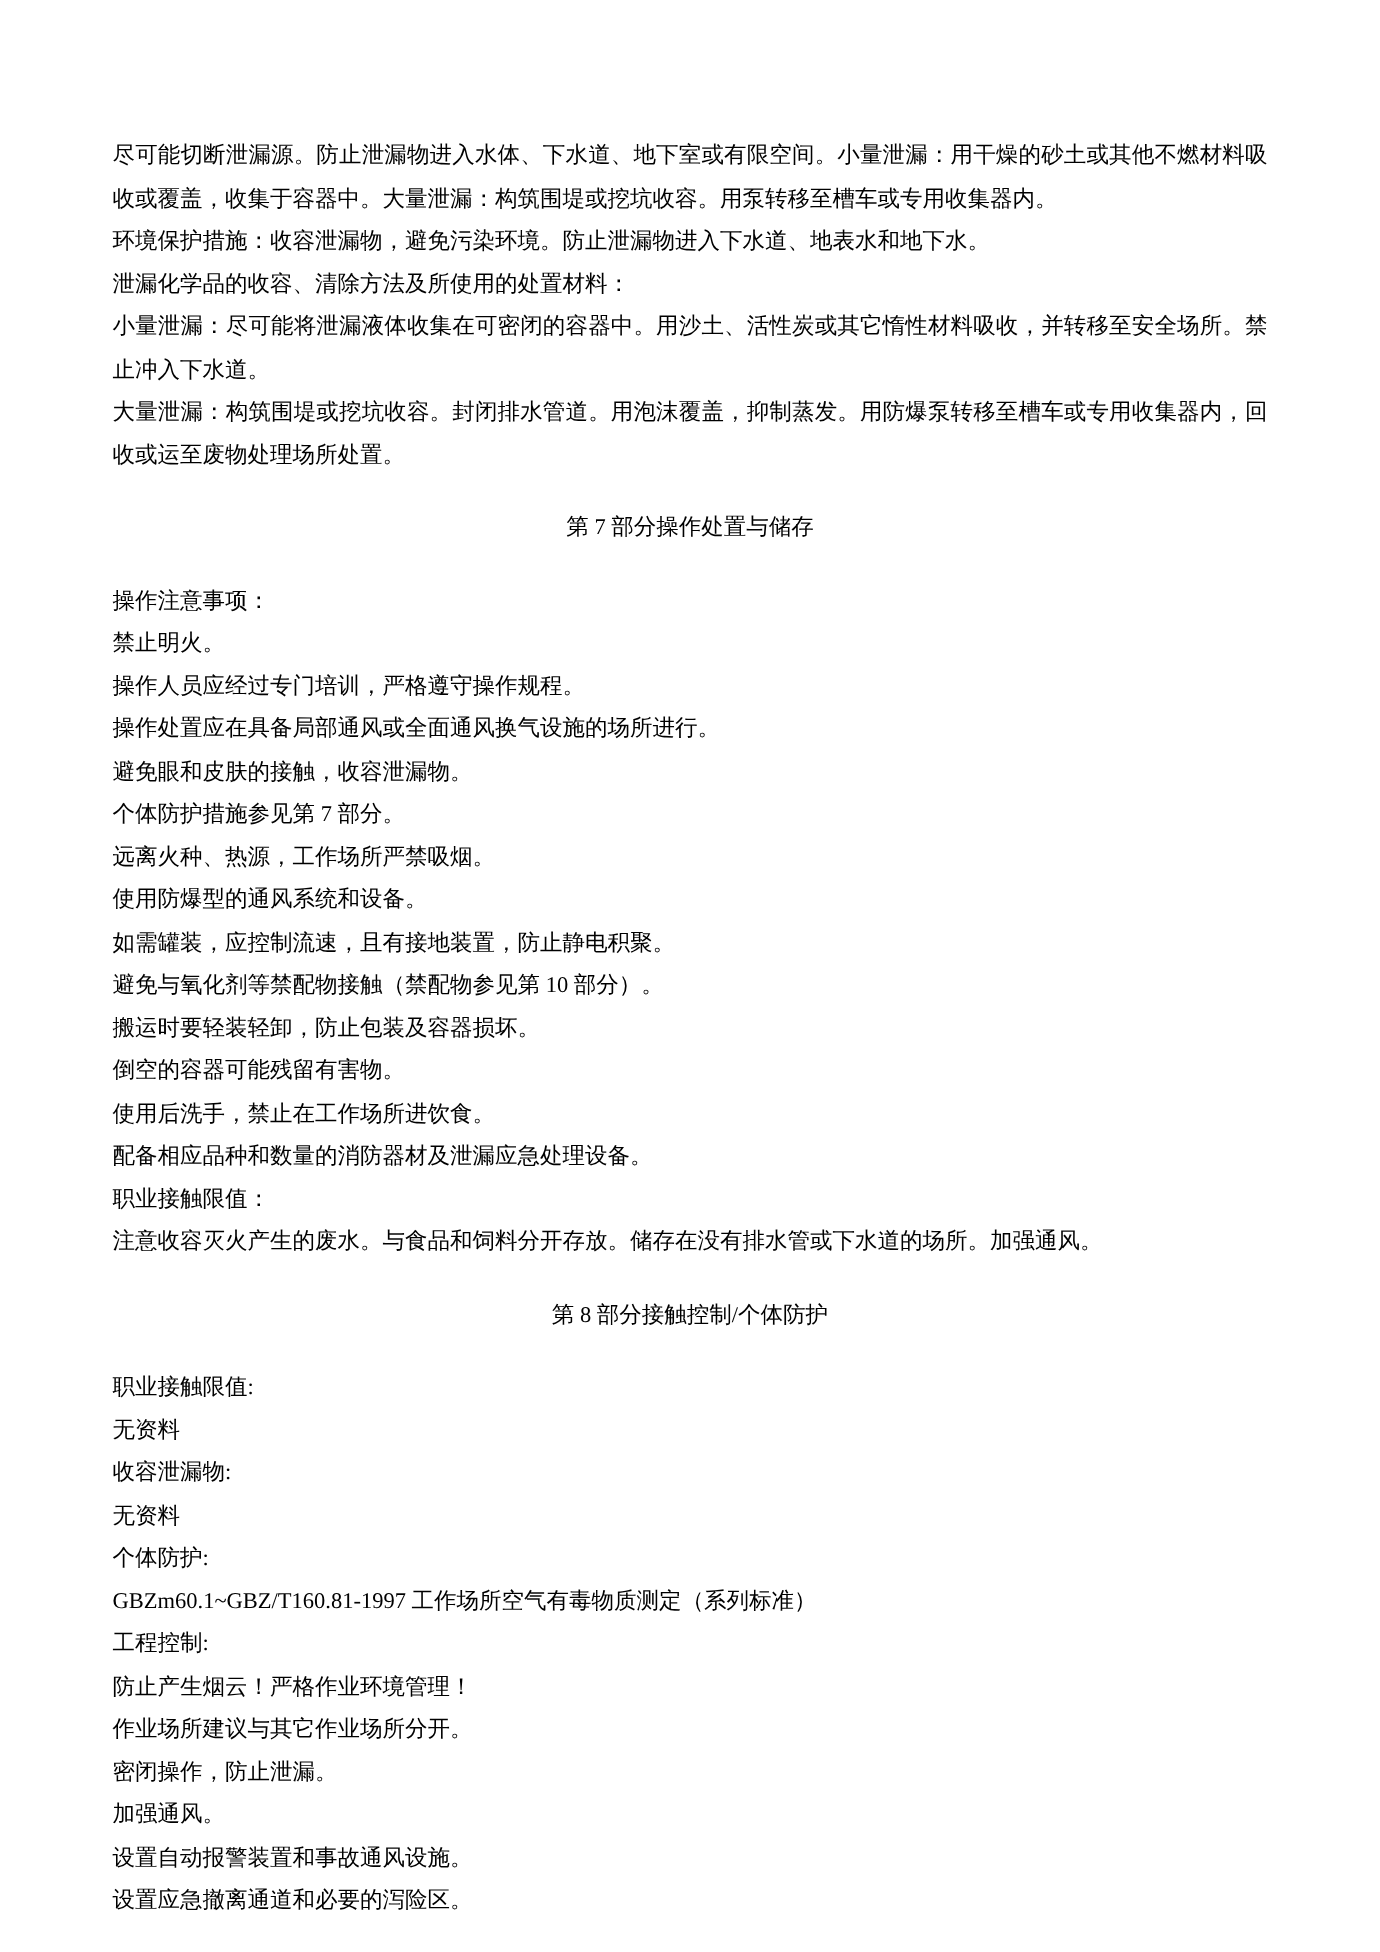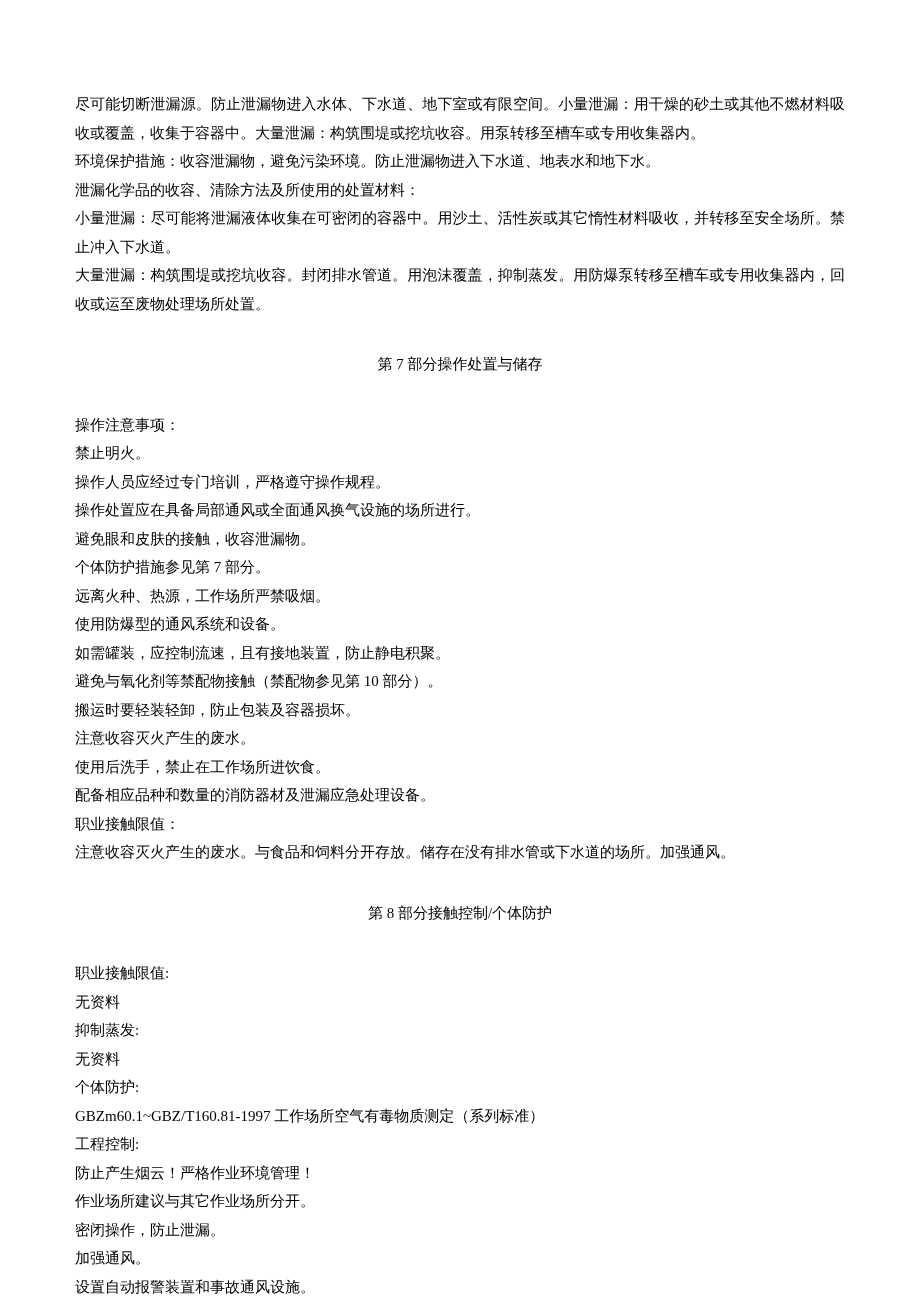--- a/index.html
+++ b/index.html
@@ -12,21 +12,21 @@
       padding: 90px 75px 60px 75px;
       width: 920px;
       box-sizing: border-box;
     }
     .paragraph {
       margin: 0;
       text-align: justify;
     }
     .section-title {
       text-align: center;
-      margin: 32px 0;
+      margin: 20px 0;
     }
   </style>
 </head>
 <body>
 
 <p class="paragraph">尽可能切断泄漏源。防止泄漏物进入水体、下水道、地下室或有限空间。小量泄漏：用干燥的砂土或其他不燃材料吸收或覆盖，收集于容器中。大量泄漏：构筑围堤或挖坑收容。用泵转移至槽车或专用收集器内。</p>
 <p class="paragraph">环境保护措施：收容泄漏物，避免污染环境。防止泄漏物进入下水道、地表水和地下水。</p>
 <p class="paragraph">泄漏化学品的收容、清除方法及所使用的处置材料：</p>
 <p class="paragraph">小量泄漏：尽可能将泄漏液体收集在可密闭的容器中。用沙土、活性炭或其它惰性材料吸收，并转移至安全场所。禁止冲入下水道。</p>
 <p class="paragraph">大量泄漏：构筑围堤或挖坑收容。封闭排水管道。用泡沫覆盖，抑制蒸发。用防爆泵转移至槽车或专用收集器内，回收或运至废物处理场所处置。</p>
@@ -37,31 +37,31 @@
 <p class="paragraph">禁止明火。</p>
 <p class="paragraph">操作人员应经过专门培训，严格遵守操作规程。</p>
 <p class="paragraph">操作处置应在具备局部通风或全面通风换气设施的场所进行。</p>
 <p class="paragraph">避免眼和皮肤的接触，收容泄漏物。</p>
 <p class="paragraph">个体防护措施参见第 7 部分。</p>
 <p class="paragraph">远离火种、热源，工作场所严禁吸烟。</p>
 <p class="paragraph">使用防爆型的通风系统和设备。</p>
 <p class="paragraph">如需罐装，应控制流速，且有接地装置，防止静电积聚。</p>
 <p class="paragraph">避免与氧化剂等禁配物接触（禁配物参见第 10 部分）。</p>
 <p class="paragraph">搬运时要轻装轻卸，防止包装及容器损坏。</p>
-<p class="paragraph">注意收容灭火产生的废水。</p>
+<p class="paragraph">倒空的容器可能残留有害物。</p>
 <p class="paragraph">使用后洗手，禁止在工作场所进饮食。</p>
 <p class="paragraph">配备相应品种和数量的消防器材及泄漏应急处理设备。</p>
 <p class="paragraph">职业接触限值：</p>
 <p class="paragraph">注意收容灭火产生的废水。与食品和饲料分开存放。储存在没有排水管或下水道的场所。加强通风。</p>
 
 <p class="section-title">第 8 部分接触控制/个体防护</p>
 
 <p class="paragraph">职业接触限值:</p>
 <p class="paragraph">无资料</p>
-<p class="paragraph">抑制蒸发:</p>
+<p class="paragraph">收容泄漏物:</p>
 <p class="paragraph">无资料</p>
 <p class="paragraph">个体防护:</p>
 <p class="paragraph">GBZm60.1~GBZ/T160.81-1997 工作场所空气有毒物质测定（系列标准）</p>
 <p class="paragraph">工程控制:</p>
 <p class="paragraph">防止产生烟云！严格作业环境管理！</p>
 <p class="paragraph">作业场所建议与其它作业场所分开。</p>
 <p class="paragraph">密闭操作，防止泄漏。</p>
 <p class="paragraph">加强通风。</p>
 <p class="paragraph">设置自动报警装置和事故通风设施。</p>
 <p class="paragraph">设置应急撤离通道和必要的泻险区。</p>

